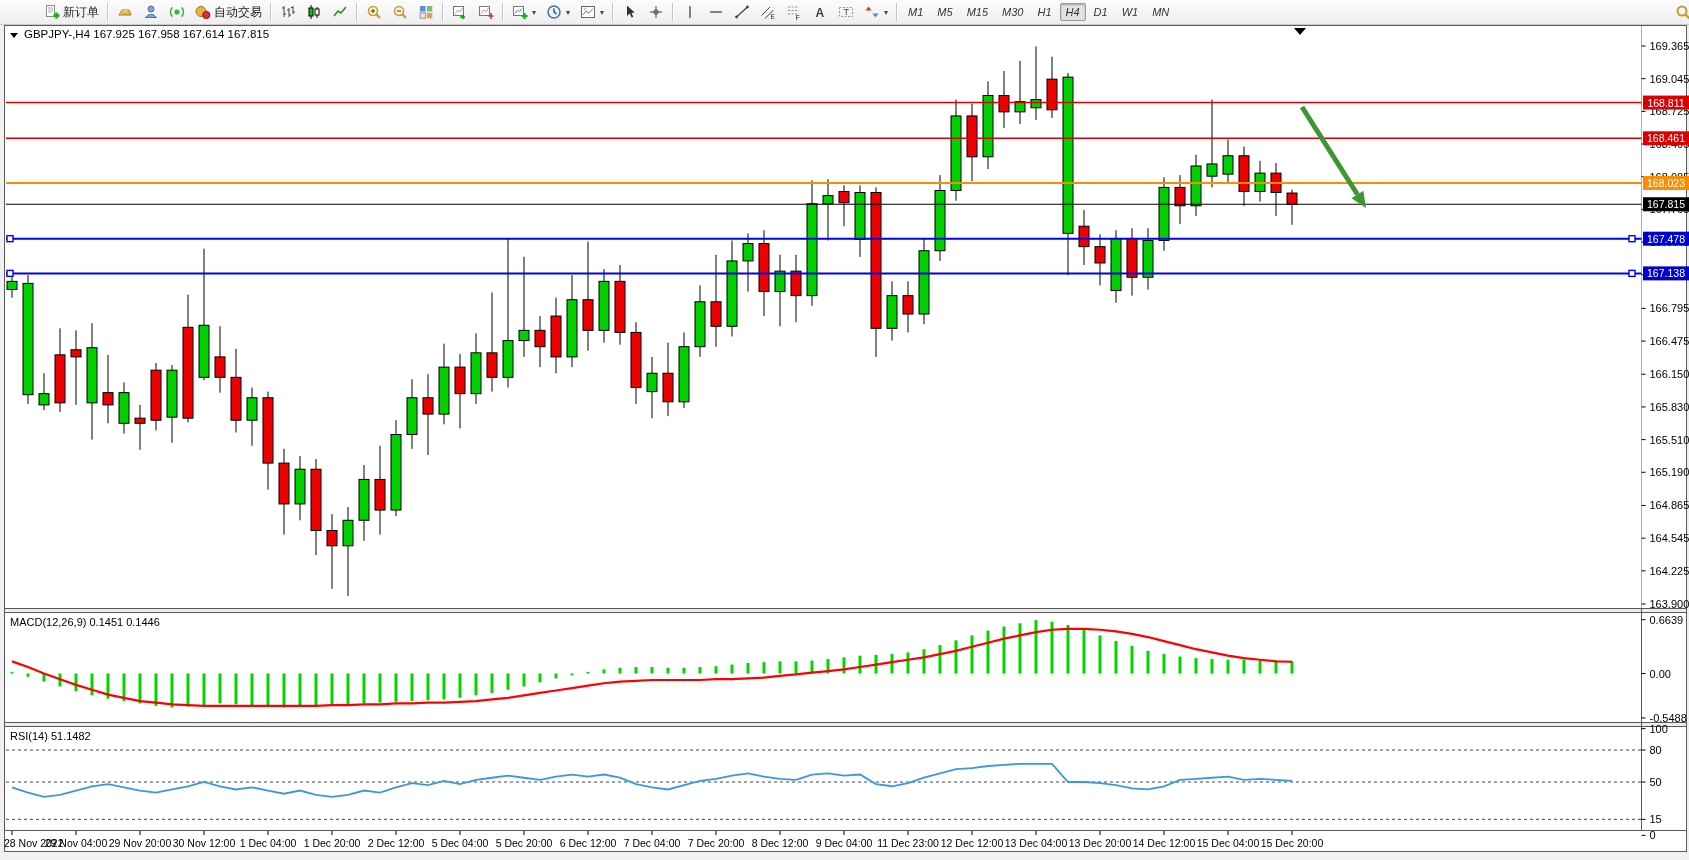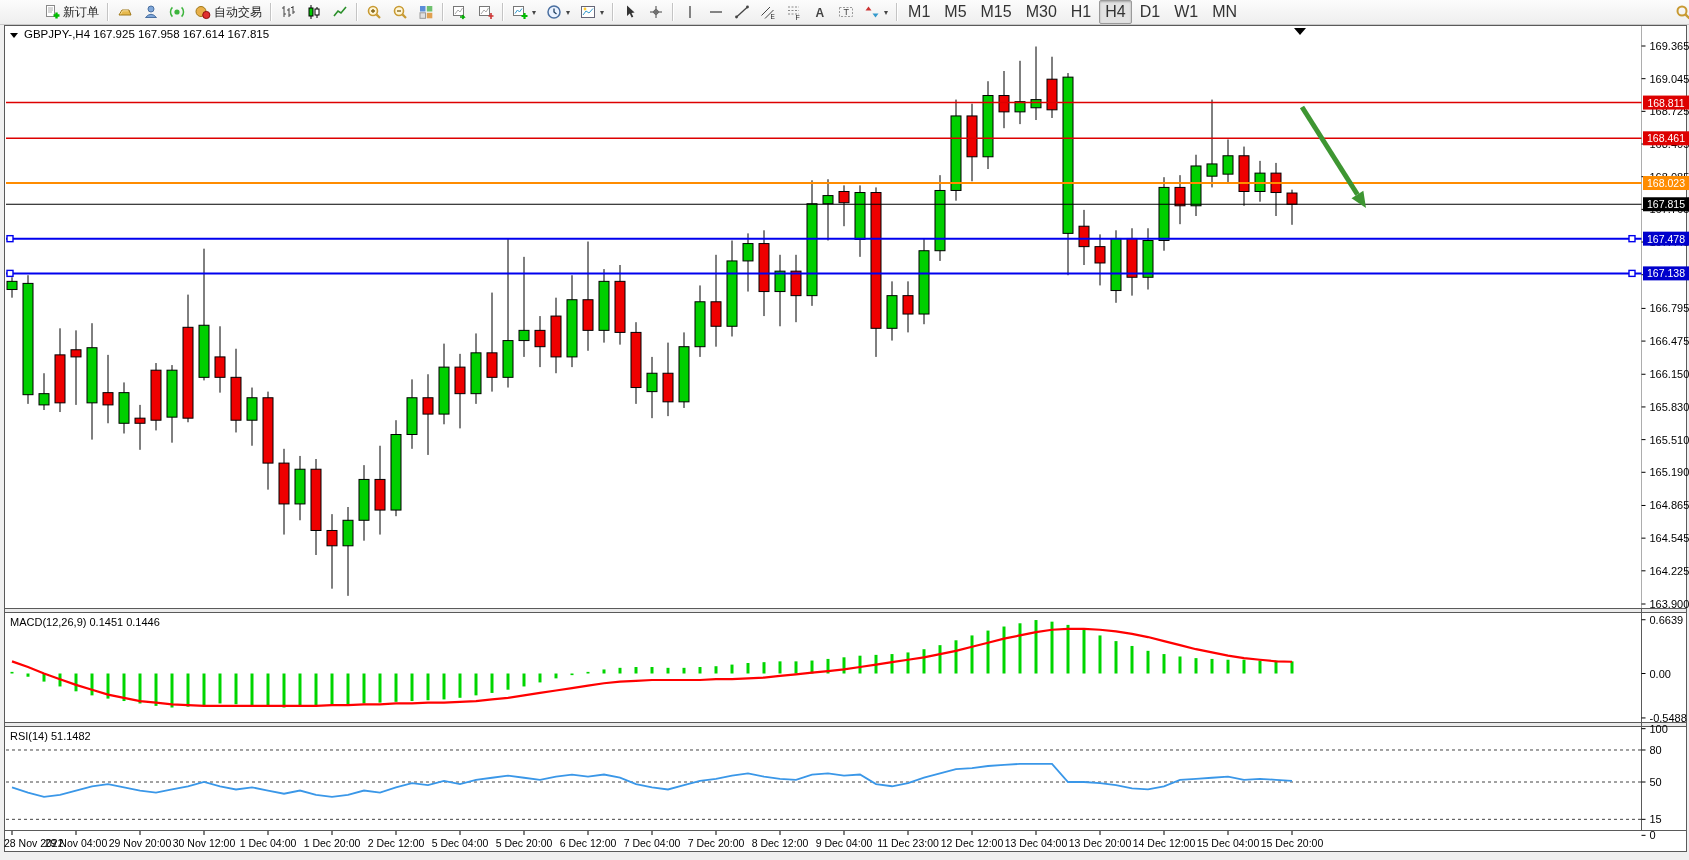--- a/index.html
+++ b/index.html
@@ -3,21 +3,21 @@
 <meta charset="utf-8">
 <style>
   html,body{margin:0;padding:0;background:#f0f0f0;width:1689px;height:860px;overflow:hidden;
     font-family:"Liberation Sans","DejaVu Sans",sans-serif;}
   #toolbar{position:absolute;left:0;top:0;width:1689px;height:24px;background:linear-gradient(#fcfcfc,#eeeeee);
     border-bottom:1px solid #c9c9c9;display:flex;align-items:center;font-size:12px;color:#222;padding-left:39px;}
   .tsep{width:1px;height:18px;background:#c4c4c4;margin:0 3px;border-right:1px solid #fff;}
   .tbtn{display:flex;align-items:center;gap:3px;height:20px;padding:1px 3px;margin:0 1px;border:1px solid transparent;border-radius:2px;cursor:default;}
   .tbtn svg{display:block;}
   .dd{font-size:8px;color:#444;margin-left:1px;}
-  .tfbtn{font-size:16px;color:#333;padding:2px 5px;margin:0 1px;border:1px solid transparent;border-radius:2px;}
+  .tfbtn{font-size:11px;color:#333;padding:2px 5px;margin:0 1px;border:1px solid transparent;border-radius:2px;font-style:italic;}
   .tfbtn.active{background:#e2e2e2;border:1px solid #9a9a9a;box-shadow:inset 0 1px 2px rgba(0,0,0,.25);}
   .tright{position:absolute;right:6px;top:0;height:24px;display:flex;align-items:center;}
   #chartwrap{position:absolute;left:0;top:24px;width:1689px;height:836px;}
   svg text{font-family:"Liberation Sans","DejaVu Sans",sans-serif;}
 </style>
 </head>
 <body>
 
 <div id="toolbar">
     <span class="tbtn">

